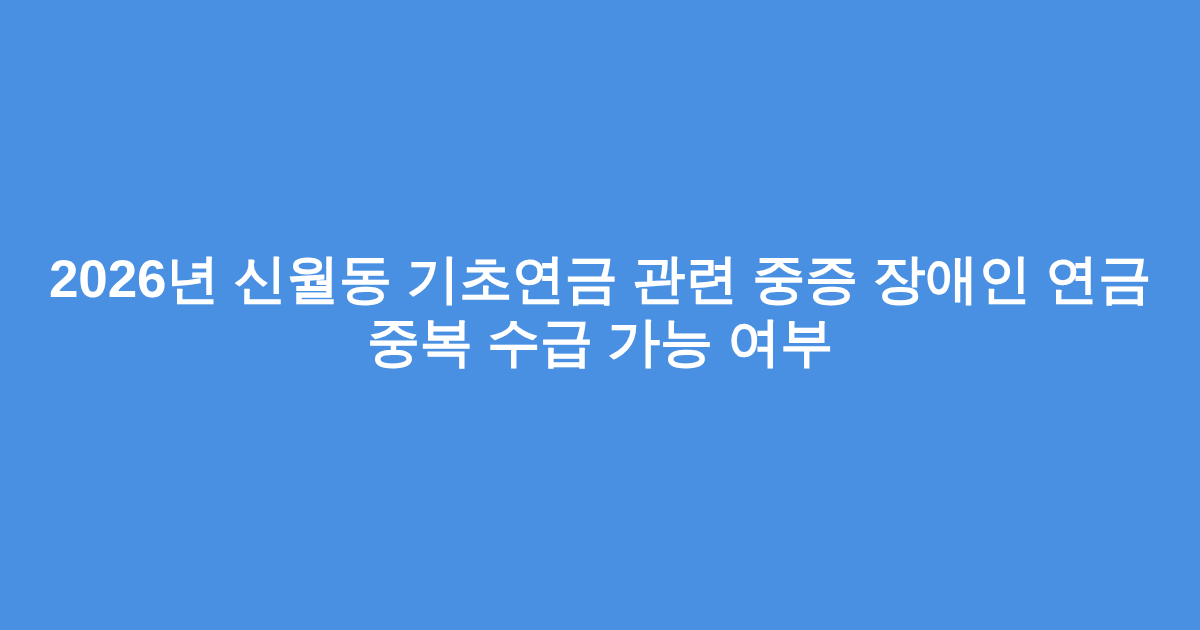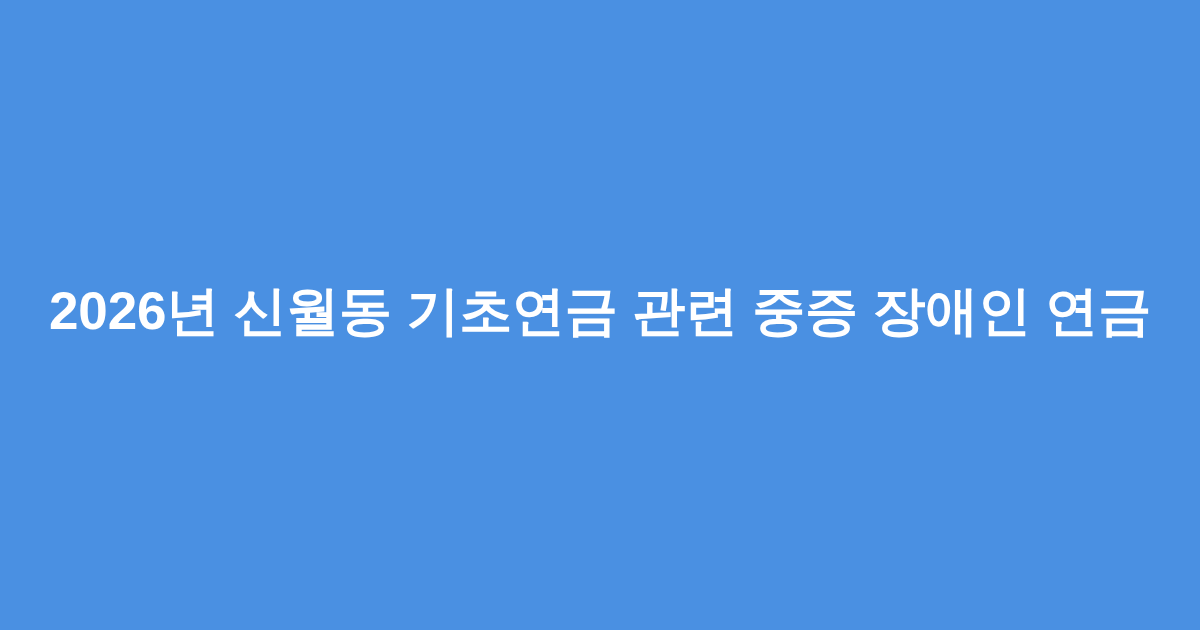--- a/index.html
+++ b/index.html
@@ -52,16 +52,17 @@
 </style>
 </head>
 <body>
 
 <div class="og-card" style="background-color: rgb(74, 144, 226);">
 
   <div class="title-block">
 
     <span class="title-line" style="color: rgb(255, 255, 255);">2026년 신월동 기초연금 관련 중증 장애인 연금</span>
 
+    <span class="title-line" style="color: rgb(255, 255, 255);">중복 수급 가능 여부</span>
 
   </div>
 
 </div>
 
 </body></html>

